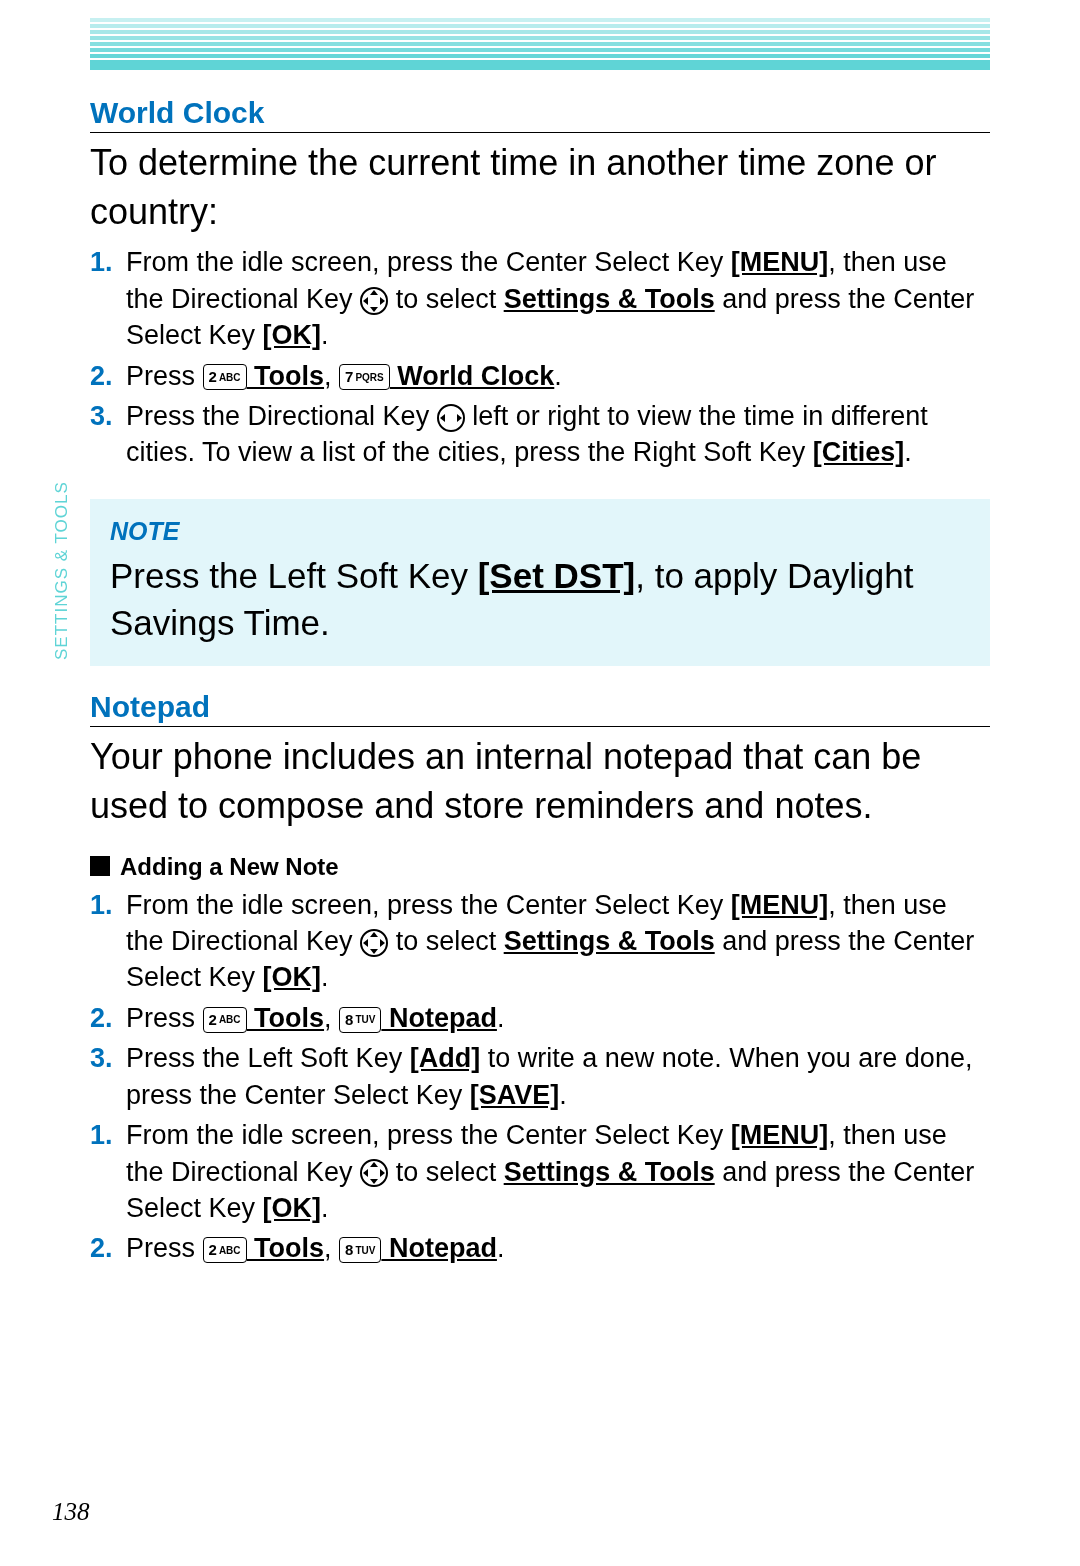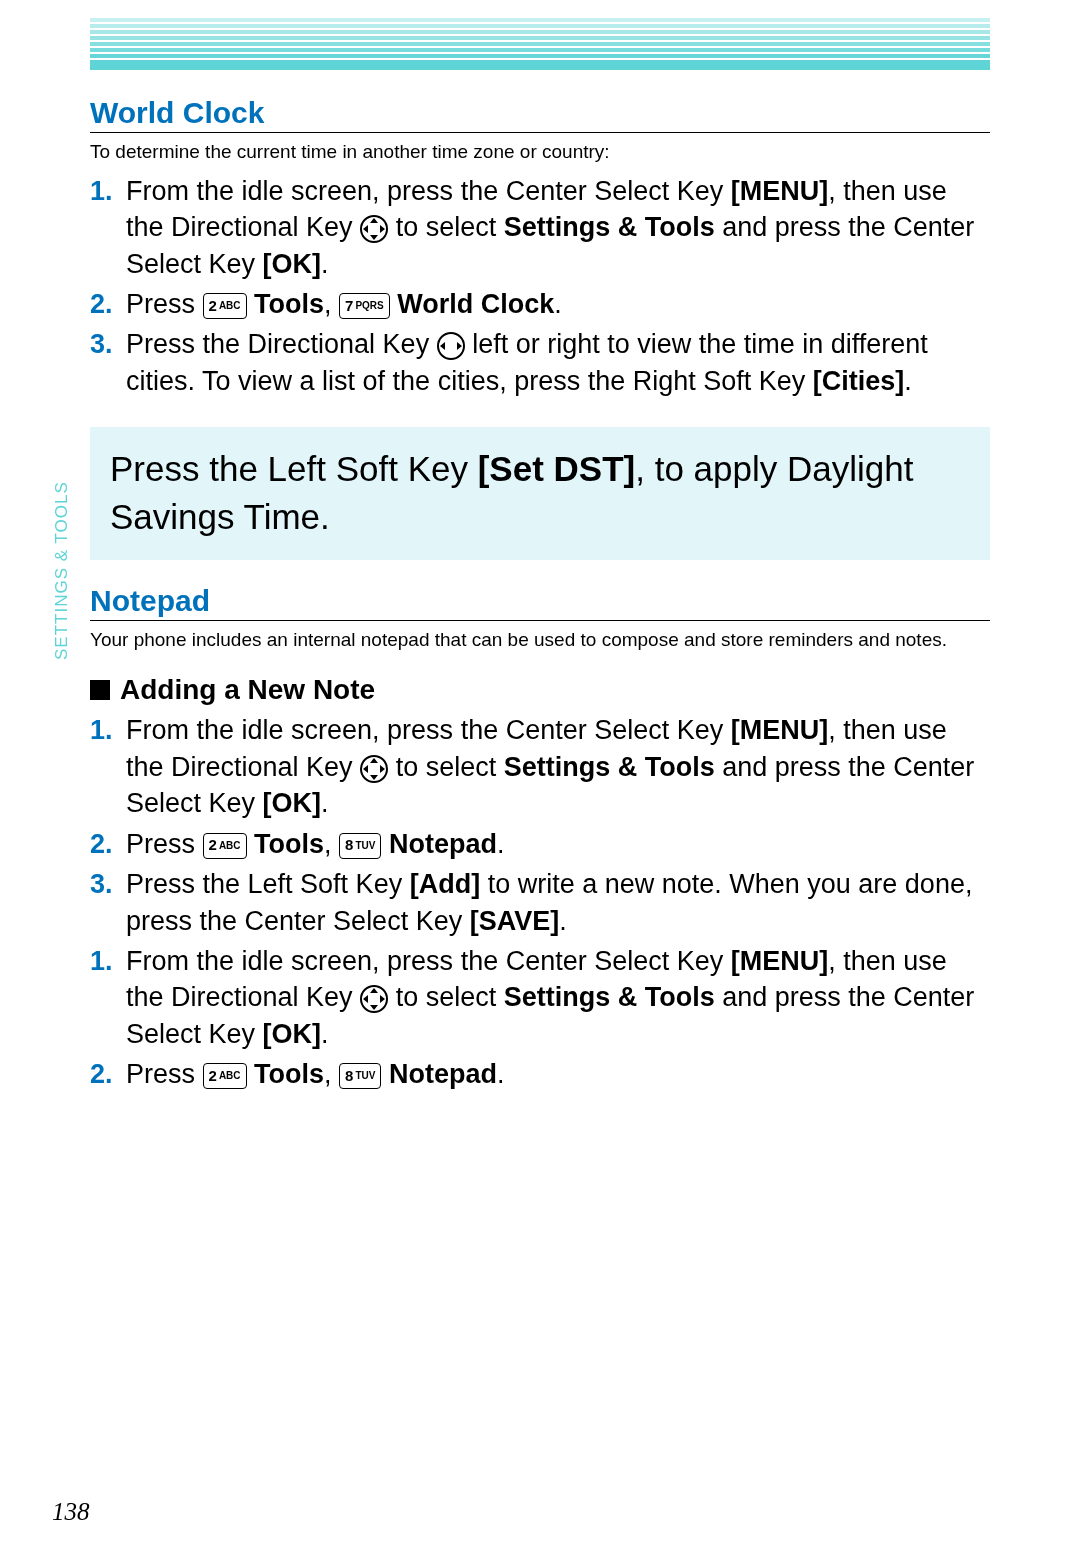--- a/index.html
+++ b/index.html
@@ -41,42 +41,42 @@
   h2.section {
     color: #0072bc;
     font-size: 30px;
     font-weight: bold;
     border-bottom: 1px solid #000;
     padding-bottom: 2px;
     margin-top: 6px;
     margin-bottom: 6px;
   }
   .intro {
-    font-size: 19px;
+    font-size: 36px;
     line-height: 1.35;
     margin-bottom: 8px;
   }
   ol.steps {
     list-style: none;
     padding-left: 36px;
     font-size: 27px;
     line-height: 1.35;
   }
   ol.steps li {
     position: relative;
     margin-bottom: 4px;
   }
   ol.steps li .num {
     position: absolute;
     left: -36px;
     top: 0;
     color: #0072bc;
     font-weight: bold;
   }
-  .b { font-weight: bold; }
+  .b { font-weight: bold; text-decoration: underline; }
   .keybox {
     display: inline-flex;
     align-items: center;
     justify-content: center;
     border: 1.5px solid #000;
     border-radius: 4px;
     padding: 0 5px;
     height: 26px;
     vertical-align: middle;
     font-size: 15px;
@@ -110,21 +110,21 @@
     font-style: italic;
     font-weight: bold;
     font-size: 25px;
     margin-bottom: 6px;
   }
   .note-body {
     font-size: 35px;
     line-height: 1.35;
   }
   .sub-h {
-    font-size: 28px;
+    font-size: 24px;
     font-weight: bold;
     margin-top: 22px;
     margin-bottom: 6px;
   }
   .sub-h .sq {
     display: inline-block;
     width: 20px; height: 20px;
     background: #000;
     margin-right: 10px;
     vertical-align: -1px;
@@ -185,20 +185,21 @@
         <span class="num">3.</span>
         <span>Press the Directional Key </span><span class="dir-icon">
             <span class="tri-l"></span>
             <span class="tri-r"></span>
             <span class="dot"></span>
           </span><span> left or right to view the time in different cities. To view a list of the cities, press the Right Soft Key </span><span class="b">[Cities]</span><span>.</span>
       </li>
     </ol>
 
     <div class="note-box">
+      <div class="note-title">NOTE</div>
       <div class="note-body">
         <span>Press the Left Soft Key </span><span class="b">[Set DST]</span><span>, to apply Daylight Savings Time.</span>
       </div>
     </div>
 
     <h2 class="section">Notepad</h2>
     <p class="intro">Your phone includes an internal notepad that can be used to compose and store reminders and notes.</p>
 
     <div class="sub-h"><span class="sq"></span><span>Adding a New Note</span></div>
 

